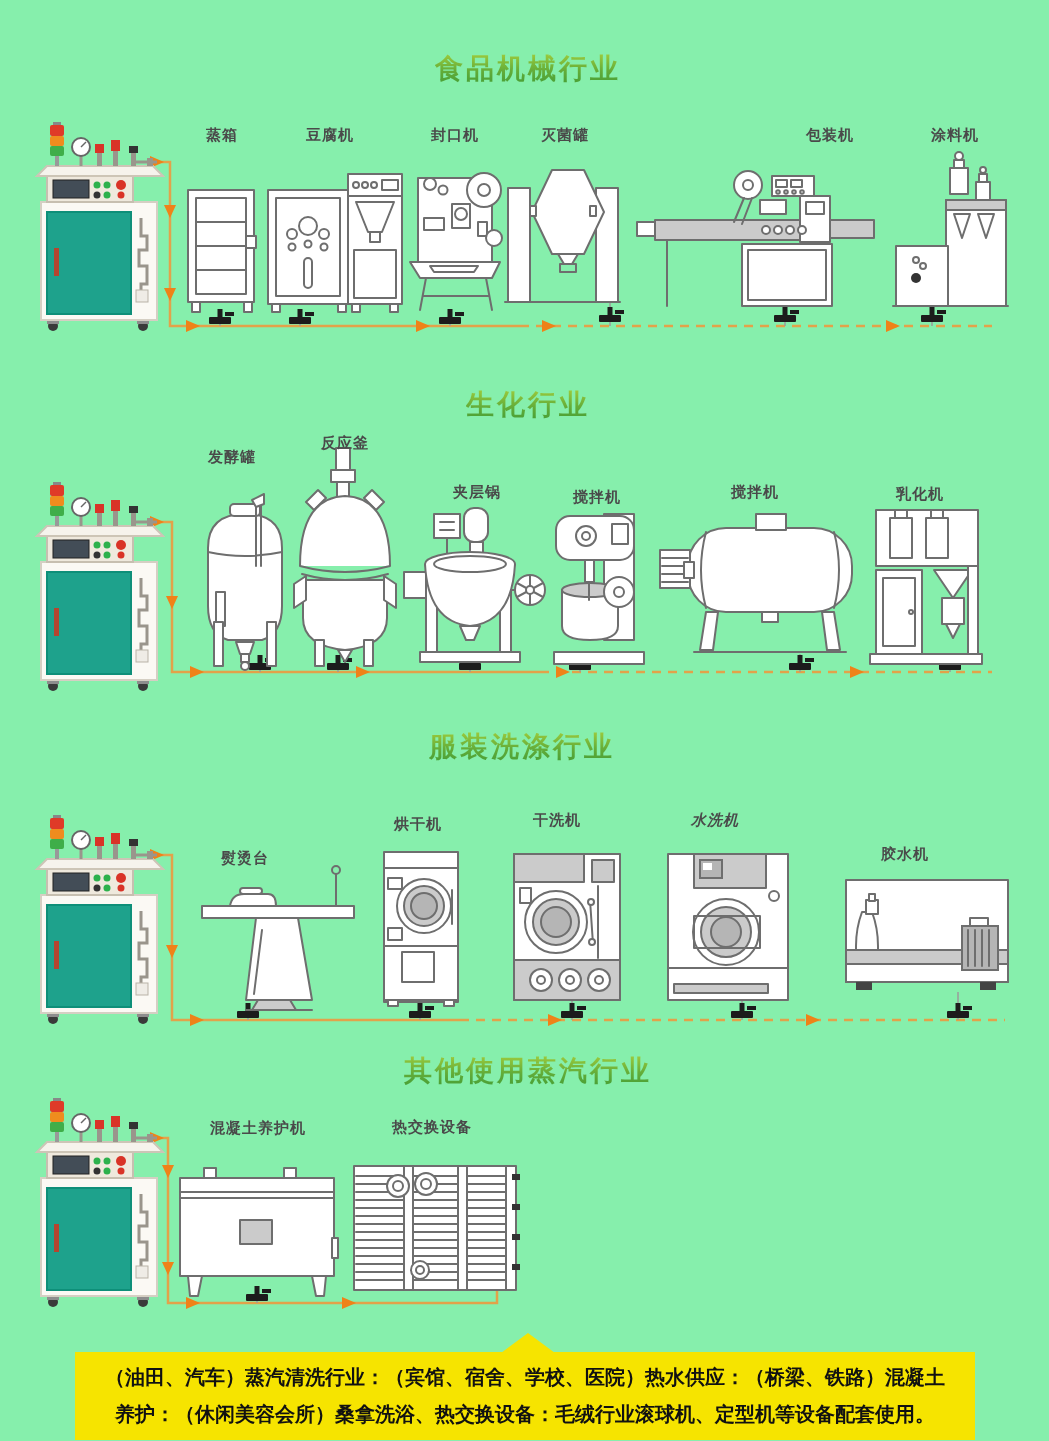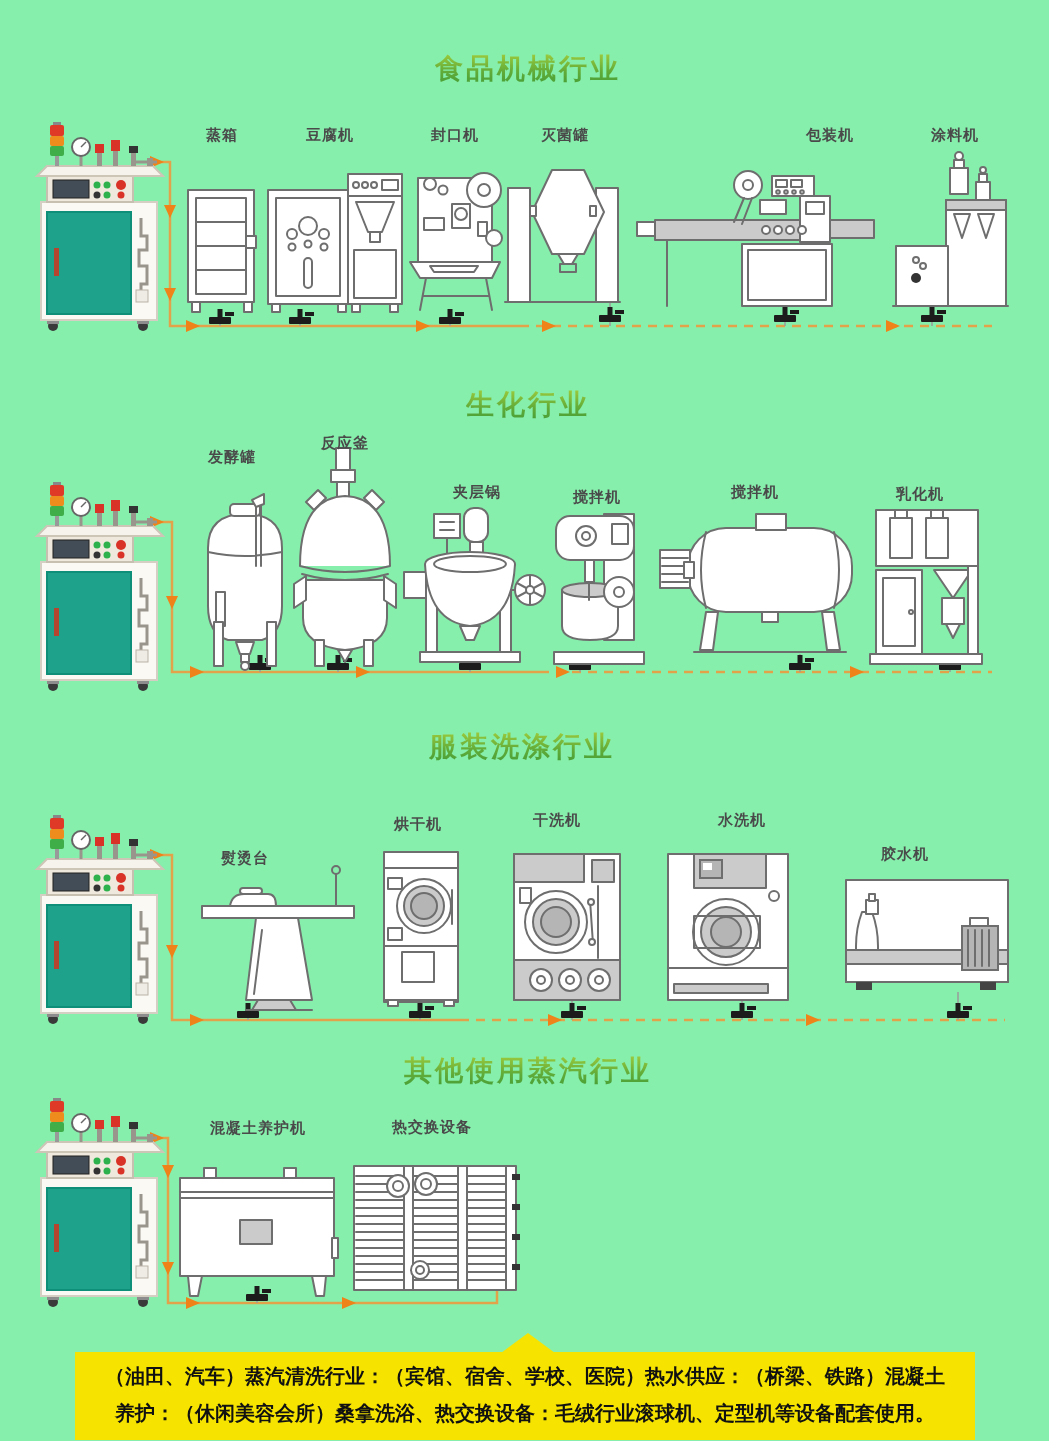--- a/index.html
+++ b/index.html
@@ -6,21 +6,21 @@
   #canvas{position:relative;width:1049px;height:1441px;background:#86efac;overflow:hidden;
           font-family:"DejaVu Sans","Liberation Sans",sans-serif;}
   svg{position:absolute;left:0;top:0;}
   .sec-title{position:absolute;transform:translateX(-50%);font-size:28px;font-weight:bold;letter-spacing:3px;
     background:linear-gradient(180deg,#a9d03d 0%,#63ad39 55%,#3f9b35 100%);
     -webkit-background-clip:text;background-clip:text;color:transparent;-webkit-text-fill-color:transparent;
     white-space:nowrap;}
   .mlabel{position:absolute;transform:translateX(-50%);font-size:15px;font-weight:bold;color:#4a4a4a;
     letter-spacing:1px;white-space:nowrap;}
   .banner{position:absolute;left:75px;top:1352px;width:900px;height:88px;background:#f6e400;
-    display:flex;flex-direction:column;justify-content:center;text-align:center;font-family:Liberation Mono, monospace;}
+    display:flex;flex-direction:column;justify-content:center;text-align:center;}
   .banner-line{font-size:20px;font-weight:bold;color:#111;line-height:1.85;white-space:nowrap;}
   .notch{position:absolute;left:501px;top:1333px;width:0;height:0;
     border-left:27px solid transparent;border-right:27px solid transparent;border-bottom:20px solid #f6e400;}
   
   .ln{fill:none;stroke:#6e6e6e;stroke-width:2;stroke-linejoin:round;stroke-linecap:round;}
   .lf{fill:#ffffff;stroke:#6e6e6e;stroke-width:2;stroke-linejoin:round;}
   .gy{fill:#cbcbcb;stroke:#6e6e6e;stroke-width:2;stroke-linejoin:round;}
   .g2{fill:#b5b5b5;stroke:#6e6e6e;stroke-width:2;}
   .flow{fill:none;stroke:#e2a24a;stroke-width:2.5;}
   .flowd{fill:none;stroke:#e2a24a;stroke-width:2.5;stroke-dasharray:9 7;}
@@ -540,21 +540,21 @@
 <div class="mlabel" style="left:232px;top:448px;">发酵罐</div>
 <div class="mlabel" style="left:345px;top:434px;">反应釜</div>
 <div class="mlabel" style="left:477px;top:483px;">夹层锅</div>
 <div class="mlabel" style="left:597px;top:488px;">搅拌机</div>
 <div class="mlabel" style="left:755px;top:483px;">搅拌机</div>
 <div class="mlabel" style="left:920px;top:485px;">乳化机</div>
 
 <div class="mlabel" style="left:245px;top:849px;">熨烫台</div>
 <div class="mlabel" style="left:418px;top:815px;">烘干机</div>
 <div class="mlabel" style="left:557px;top:811px;">干洗机</div>
-<div class="mlabel" style="left:742px;top:811px;">水洗机</div>
+<div class="mlabel" style="left:715px;top:811px;font-style:italic;">水洗机</div>
 <div class="mlabel" style="left:905px;top:845px;font-family:Liberation Serif, serif;">胶水机</div>
 
 <div class="mlabel" style="left:258px;top:1119px;">混凝土养护机</div>
 <div class="mlabel" style="left:432px;top:1118px;">热交换设备</div>
 
 <div class="notch"></div>
 <div class="banner">
   <div class="banner-line">（油田、汽车）蒸汽清洗行业：（宾馆、宿舍、学校、医院）热水供应：（桥梁、铁路）混凝土</div>
   <div class="banner-line">养护：（休闲美容会所）桑拿洗浴、热交换设备：毛绒行业滚球机、定型机等设备配套使用。</div>
 </div>

